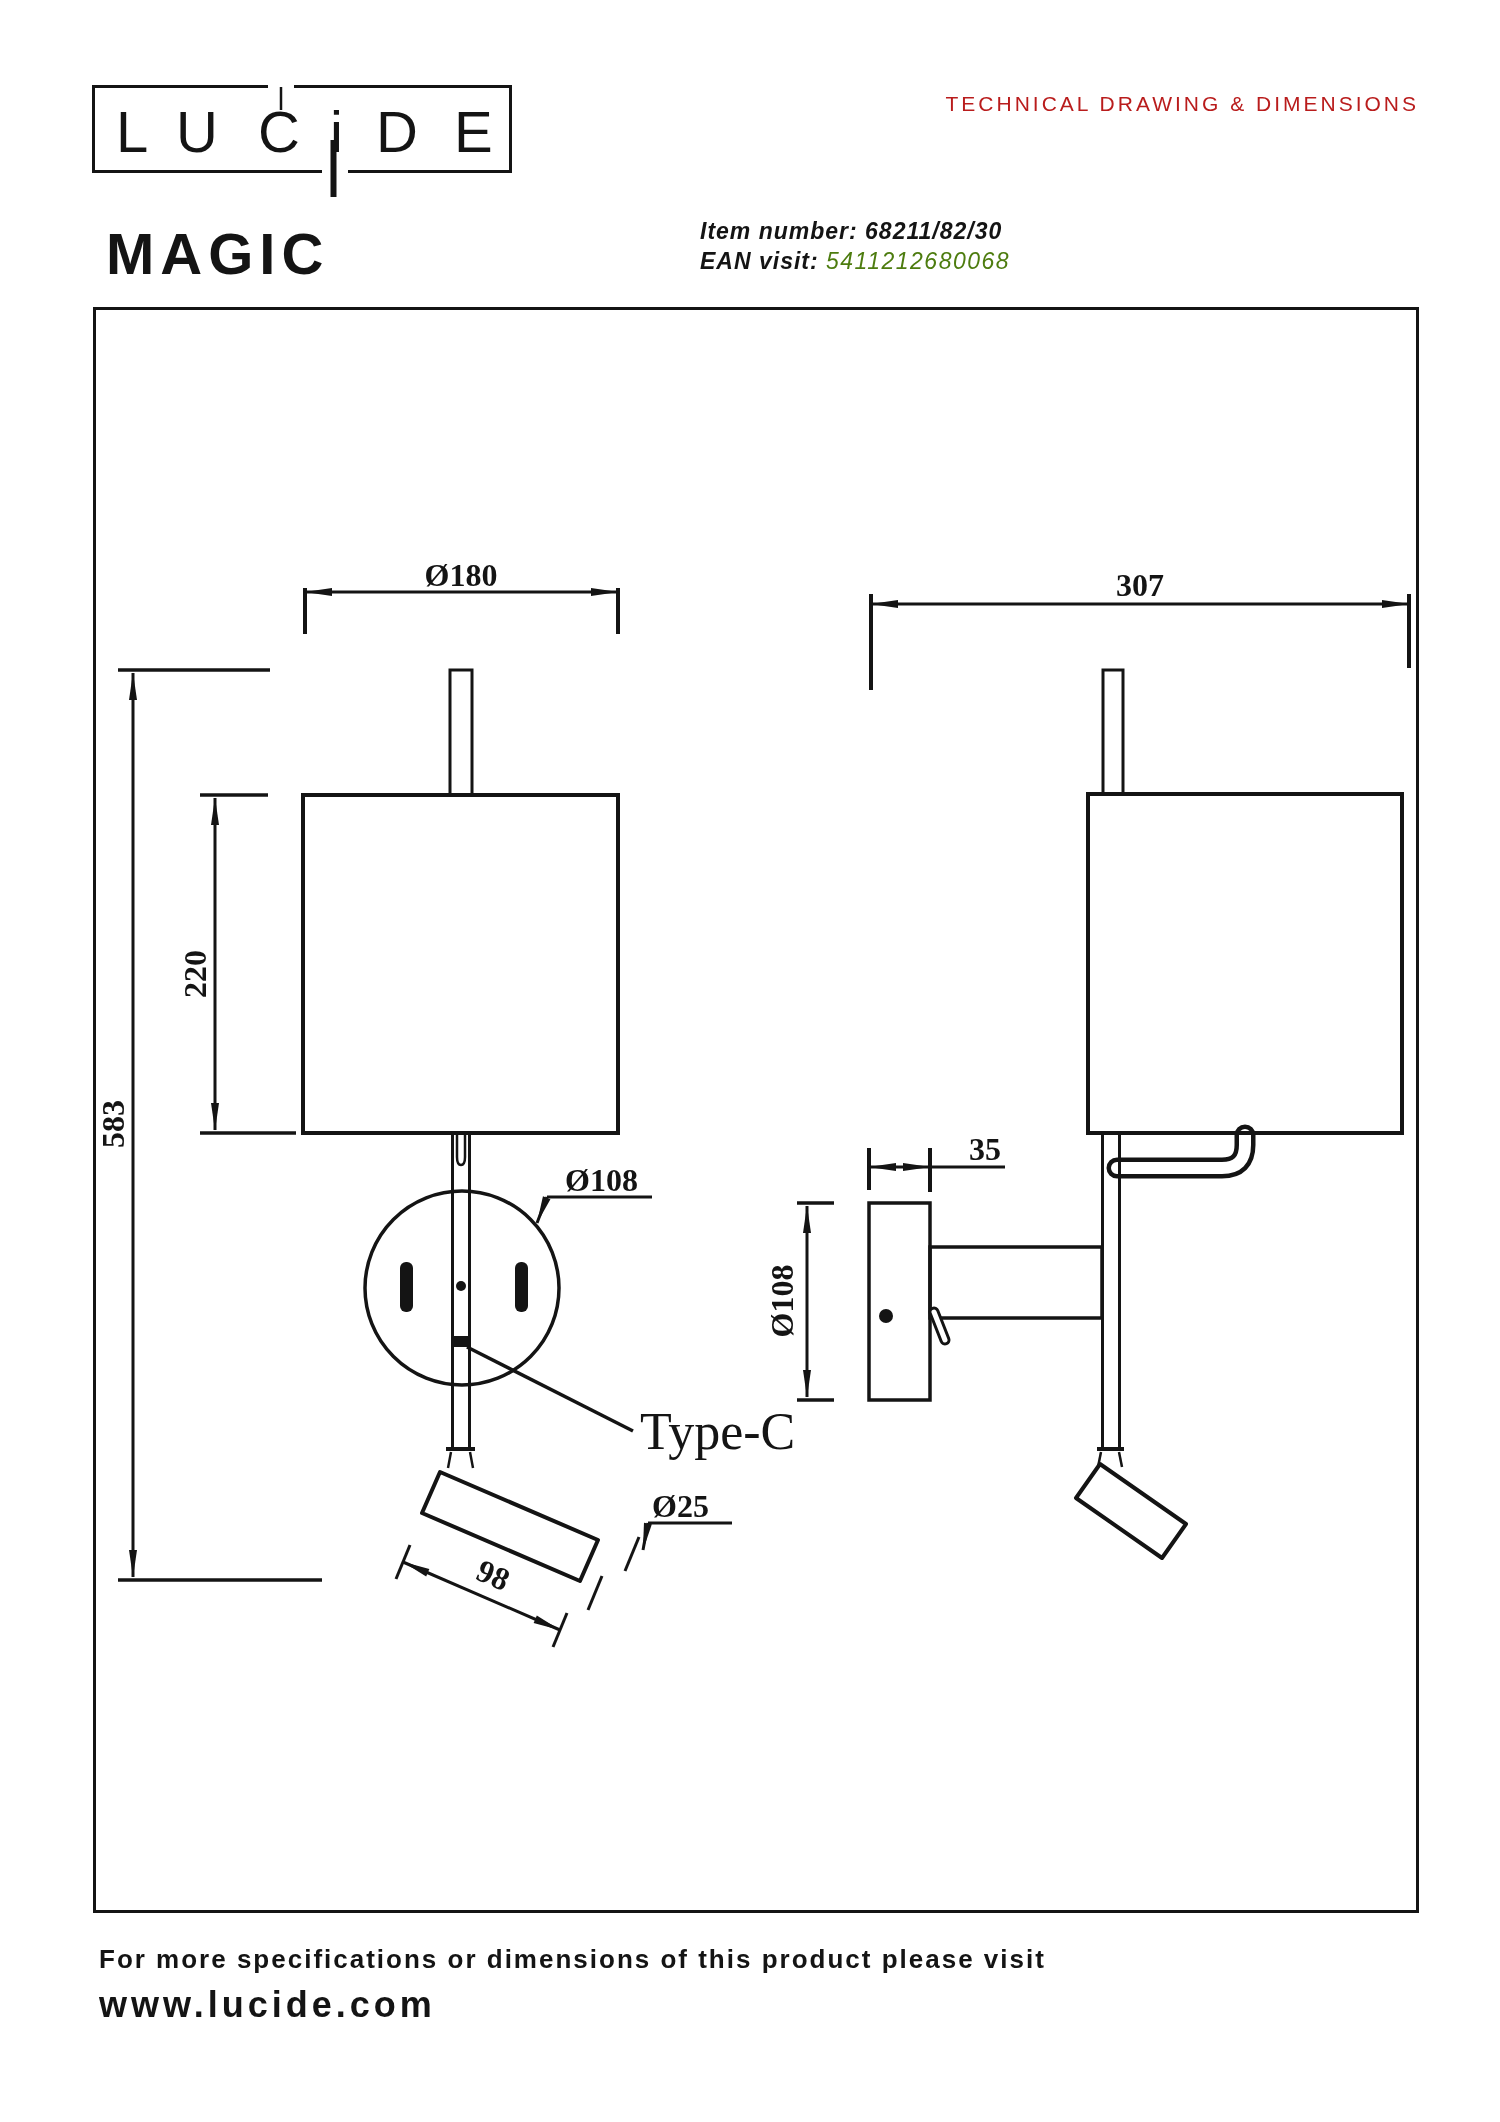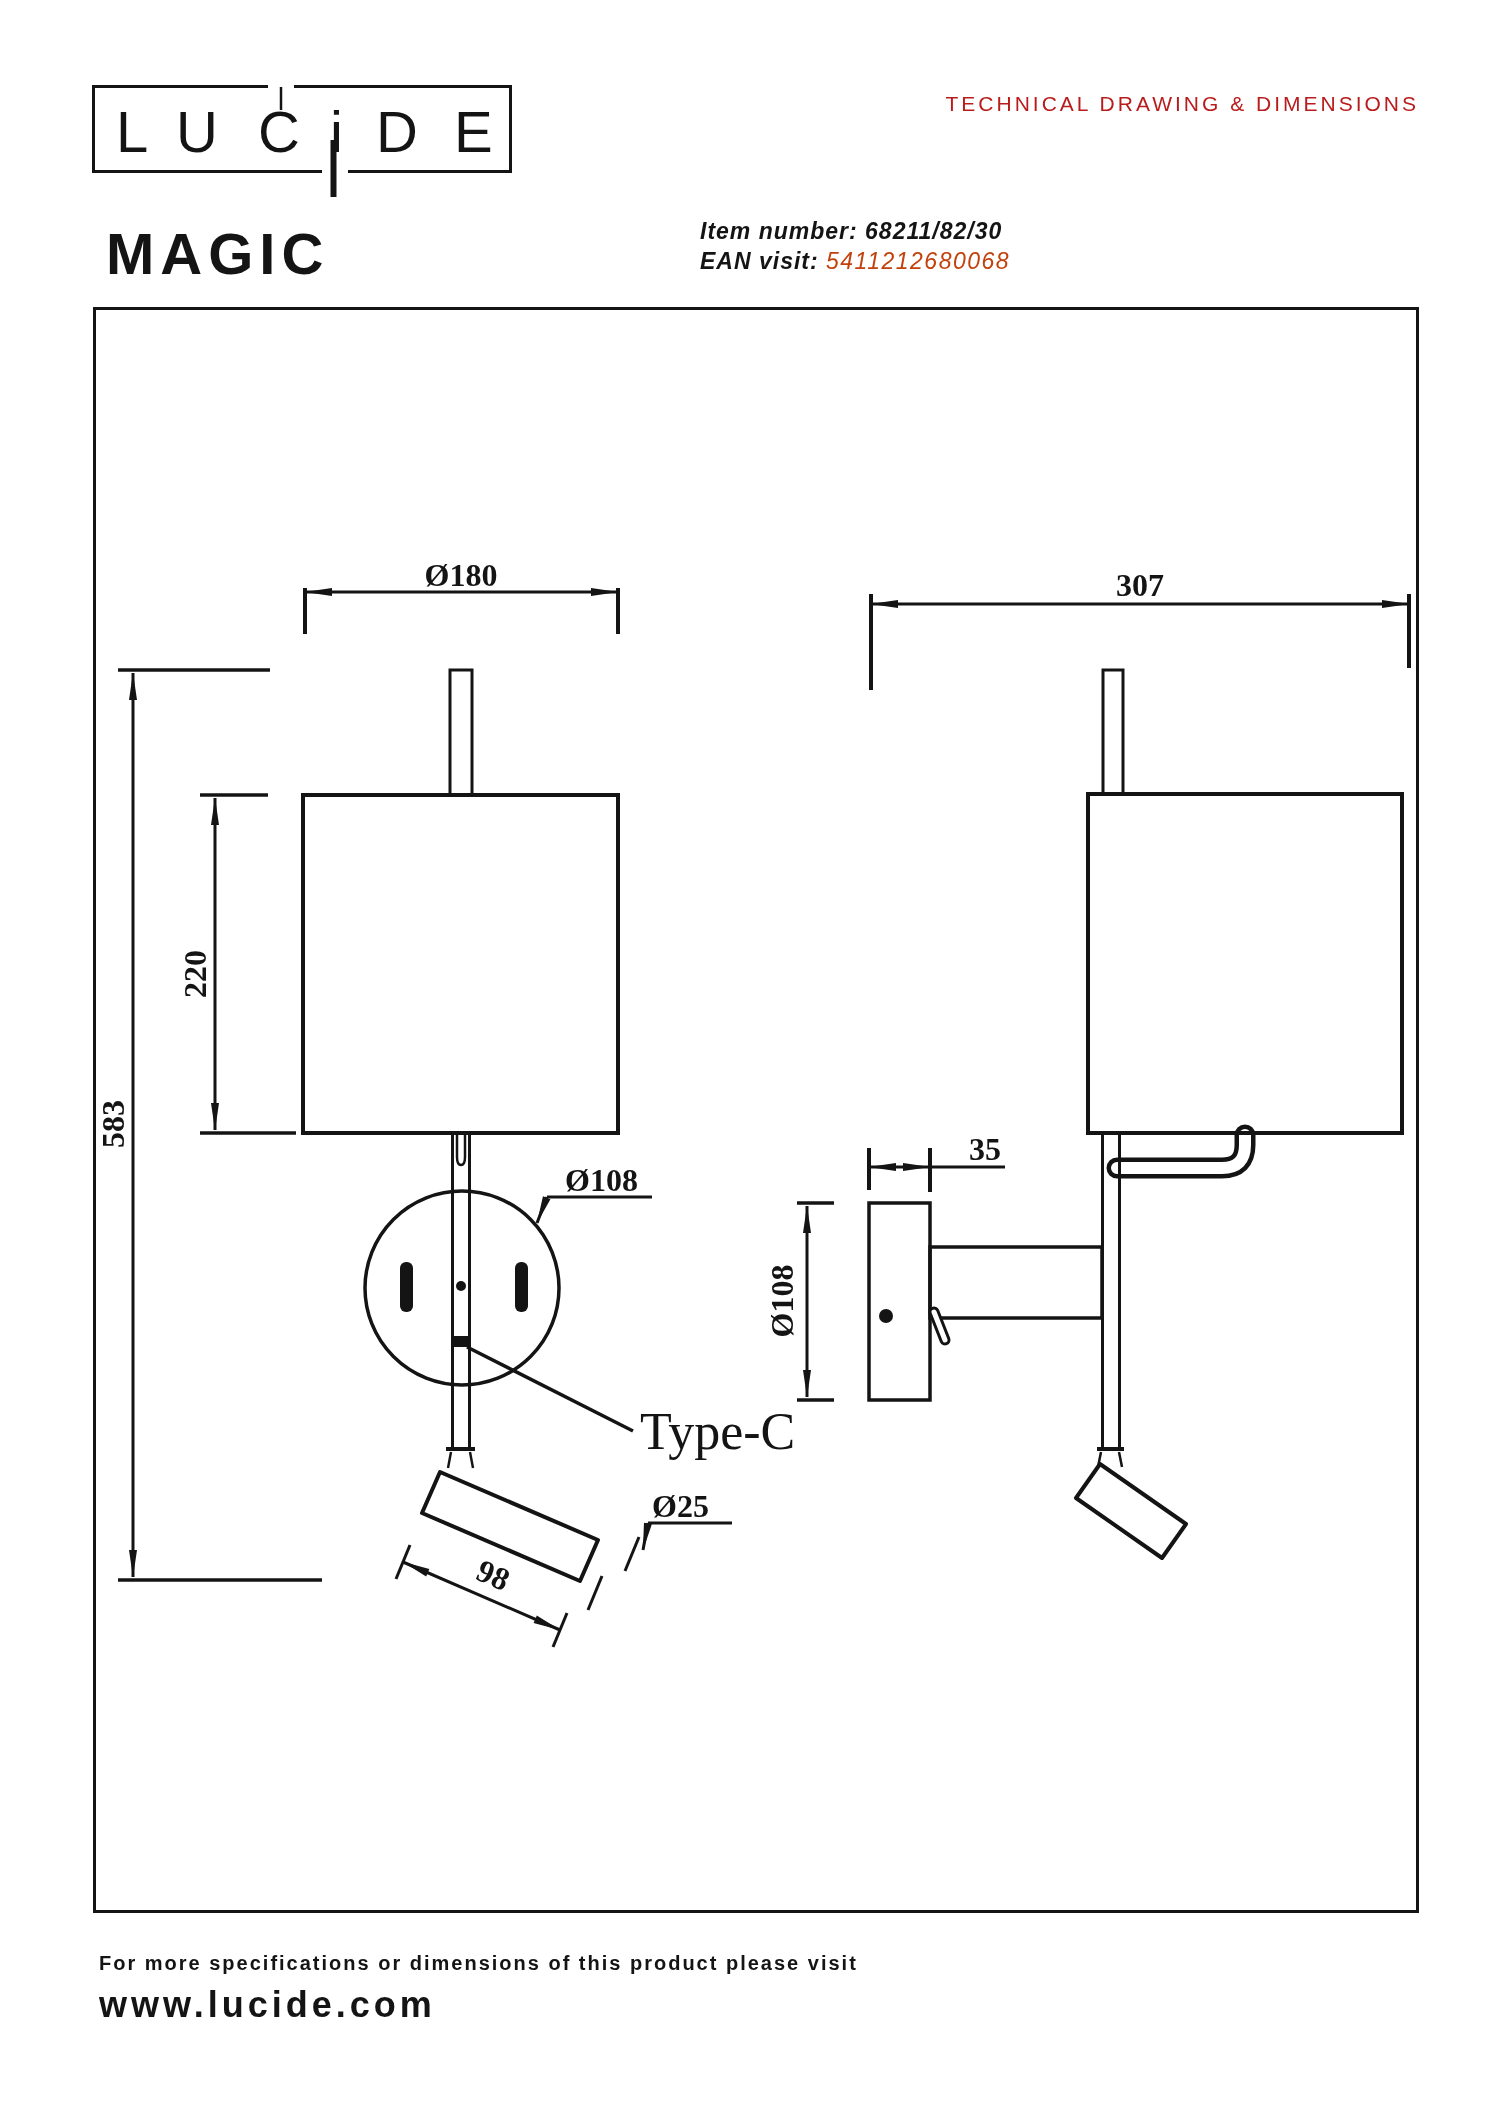--- a/index.html
+++ b/index.html
@@ -18,29 +18,29 @@
   }
   .product-name{
     left:106px;top:220px;
     font-size:58px;font-weight:bold;letter-spacing:6px;
   }
   .item-block{
     left:700px;top:216px;
     font-size:23px;line-height:30px;letter-spacing:1px;font-style:italic;
   }
   .item-block b{font-weight:bold;}
-  .ean-value{font-weight:400;color:#c2410c;letter-spacing:1.5px;}
+  .ean-value{font-weight:400;color:#4d7c0f;letter-spacing:1.5px;}
   .frame{
     left:93px;top:307px;width:1320px;height:1600px;
     border:3px solid #141414;
   }
   .drawing-svg{left:0;top:0;}
   .footer-line1{
     left:99px;top:1944px;
-    font-size:20px;font-weight:600;letter-spacing:2px;margin-top:8px;
+    font-size:26px;font-weight:600;letter-spacing:2px;
   }
   .footer-line2{
     left:99px;top:1984px;
     font-size:36px;font-weight:bold;letter-spacing:4px;text-align:center;
   }
   
   .ln{stroke:#141414;fill:none;}
   .dim-label{
     font-family:"Liberation Serif","DejaVu Serif",serif;
     font-size:32px;font-weight:600;fill:#141414;

